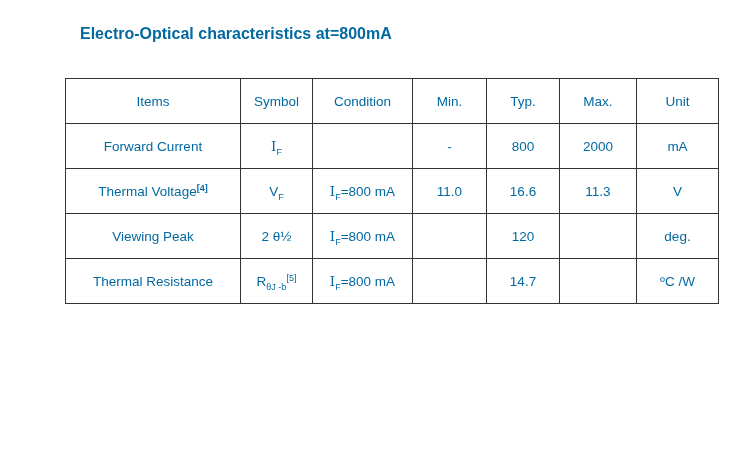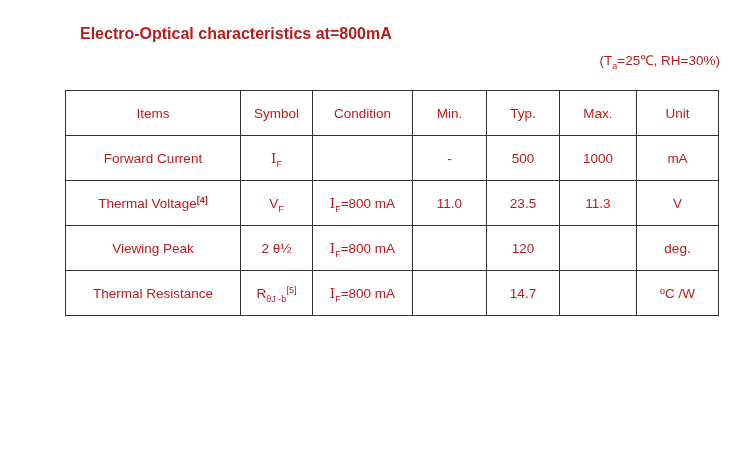--- a/index.html
+++ b/index.html
@@ -1,21 +1,21 @@
 <!DOCTYPE html>
 <html><head>
 <meta charset="utf-8">
 <style>
   html, body { margin: 0; padding: 0; background: #ffffff; }
   .page {
     position: relative;
     width: 750px;
     height: 432px;
     background: #ffffff;
-    color: #b91c1c;
+    color: #0369a1;
     font-family: "Liberation Sans", sans-serif;
     overflow: hidden;
     border-radius: 14px;
   }
   .title {
     position: absolute;
     left: 80px;
     top: 25px;
     margin: 0;
     font-size: 16px;
@@ -29,21 +29,20 @@
     font-size: 13.5px;
     white-space: nowrap;
   }
   table.spec {
     position: absolute;
     left: 65px;
     top: 78px;
     width: 653px;
     border-collapse: collapse;
     table-layout: fixed;
-    margin-top: 12px;
   }
   table.spec th, table.spec td {
     border: 1px solid #333333;
     text-align: center;
     vertical-align: middle;
     font-size: 13.5px;
     font-weight: normal;
     height: 44px;
     padding: 0 2px;
     white-space: nowrap;
@@ -55,21 +54,20 @@
   tbody tr:nth-child(1) .sym-base { font-family: "DejaVu Serif", serif; }
   tbody tr:nth-child(6) .sym-base { font-style: italic; }
 </style>
 </head>
 <body>
 
 <div class="page">
 
   <h1 class="title">Electro-Optical characteristics at=800mA</h1>
 
-  <div class="cond-note"><span>(T</span><sub class="sub">a</sub><span>=25℃, RH=30%)</span></div>
 
   <table class="spec">
     <colgroup>
       <col style="width:175px">
         <col style="width:72px">
         <col style="width:100px">
         <col style="width:74px">
         <col style="width:73px">
         <col style="width:77px">
         <col style="width:82px">
@@ -84,30 +82,30 @@
         <th>Max.</th>
         <th>Unit</th>
       </tr>
     </thead>
     <tbody>
       <tr>
         <td><span>Forward Current</span><sup class="ref"></sup></td>
         <td><span class="sym-base">I</span><sub class="sub">F</sub><sup class="sup"></sup></td>
         <td><span class="cond-base"></span><sub class="sub"></sub><span></span></td>
         <td>-</td>
-        <td>500</td>
-        <td>1000</td>
+        <td>800</td>
+        <td>2000</td>
         <td>mA</td>
       </tr>
       <tr>
         <td><span>Thermal Voltage</span><sup class="ref">[4]</sup></td>
         <td><span class="sym-base">V</span><sub class="sub">F</sub><sup class="sup"></sup></td>
         <td><span class="cond-base">I</span><sub class="sub">F</sub><span>=800 mA</span></td>
         <td>11.0</td>
-        <td>23.5</td>
+        <td>16.6</td>
         <td>11.3</td>
         <td>V</td>
       </tr>
       <tr>
         <td><span>Viewing Peak</span><sup class="ref"></sup></td>
         <td><span class="sym-base">2 θ½</span><sub class="sub"></sub><sup class="sup"></sup></td>
         <td><span class="cond-base">I</span><sub class="sub">F</sub><span>=800 mA</span></td>
         <td></td>
         <td>120</td>
         <td></td>

